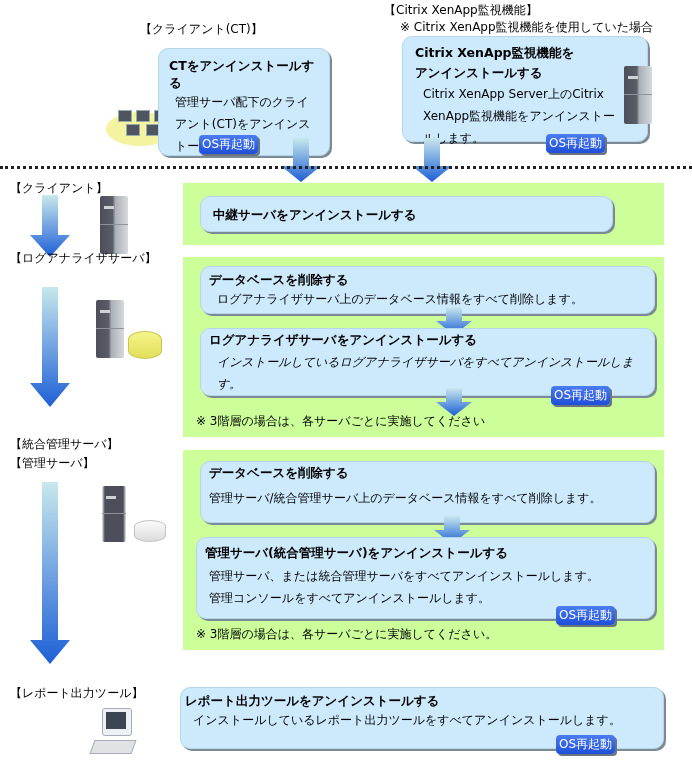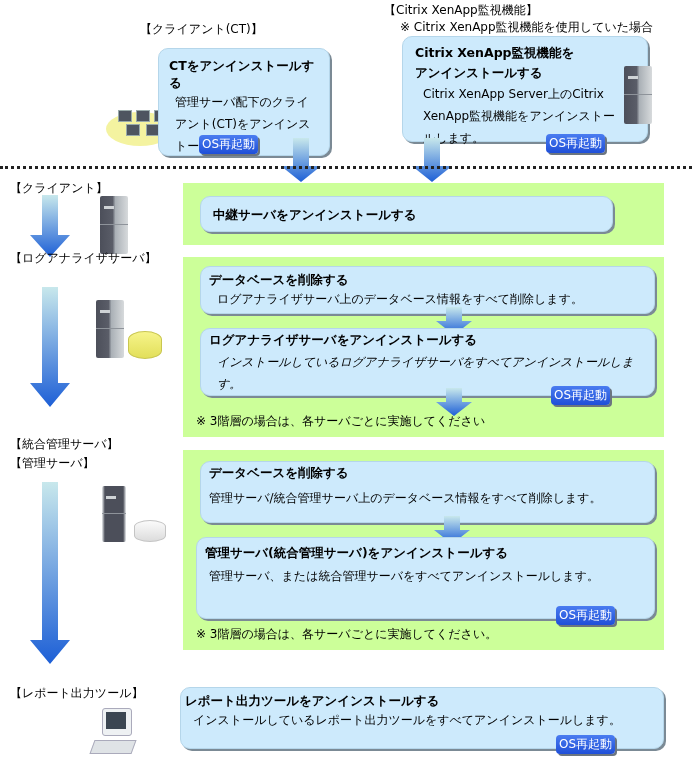--- a/index.html
+++ b/index.html
@@ -112,20 +112,21 @@
 <div class="card" style="left:200px;top:461px;width:455px;height:62px;padding:2px 8px;">
   <div class="t">データベースを削除する</div>
   <div class="d" style="padding-left:0;margin-top:6px;width:430px;">管理サーバ/統合管理サーバ上のデータベース情報をすべて削除します。</div>
 </div>
 <svg class="varrow" style="left:432px;top:516px;" width="40" height="28">
   <polygon points="12,0 28,0 28,14 38,14 20,28 2,14 12,14" fill="url(#ag)"></polygon>
 </svg>
 <div class="card" style="left:196px;top:537px;width:459px;height:82px;padding:6px 8px;">
   <div class="t">管理サーバ(統合管理サーバ)をアンインストールする</div>
   <div class="d" style="padding-left:4px;margin-top:4px;">管理サーバ、または統合管理サーバをすべてアンインストールします。</div>
+  <div class="d" style="padding-left:4px;">管理コンソールをすべてアンインストールします。</div>
 </div>
 <div class="os" style="left:556px;top:606px;">OS再起動</div>
 <div class="abs lbl" style="left:196px;top:626px;">※ 3階層の場合は、各サーバごとに実施してください。</div>
 
 <div class="abs lbl" style="left:10px;top:685px;">【レポート出力ツール】</div>
 <div class="abs" style="left:90px;top:708px;width:46px;height:50px;">
   <div class="abs" style="left:12px;top:0;width:28px;height:26px;background:#eef1f3;border:1px solid #aab;border-radius:3px;"></div>
   <div class="abs" style="left:16px;top:4px;width:20px;height:17px;background:#3b4652;"></div>
   <div class="abs" style="left:2px;top:32px;width:40px;height:12px;background:#dfe3e6;border:1px solid #aab;transform:skewX(-20deg);"></div>
 </div>

